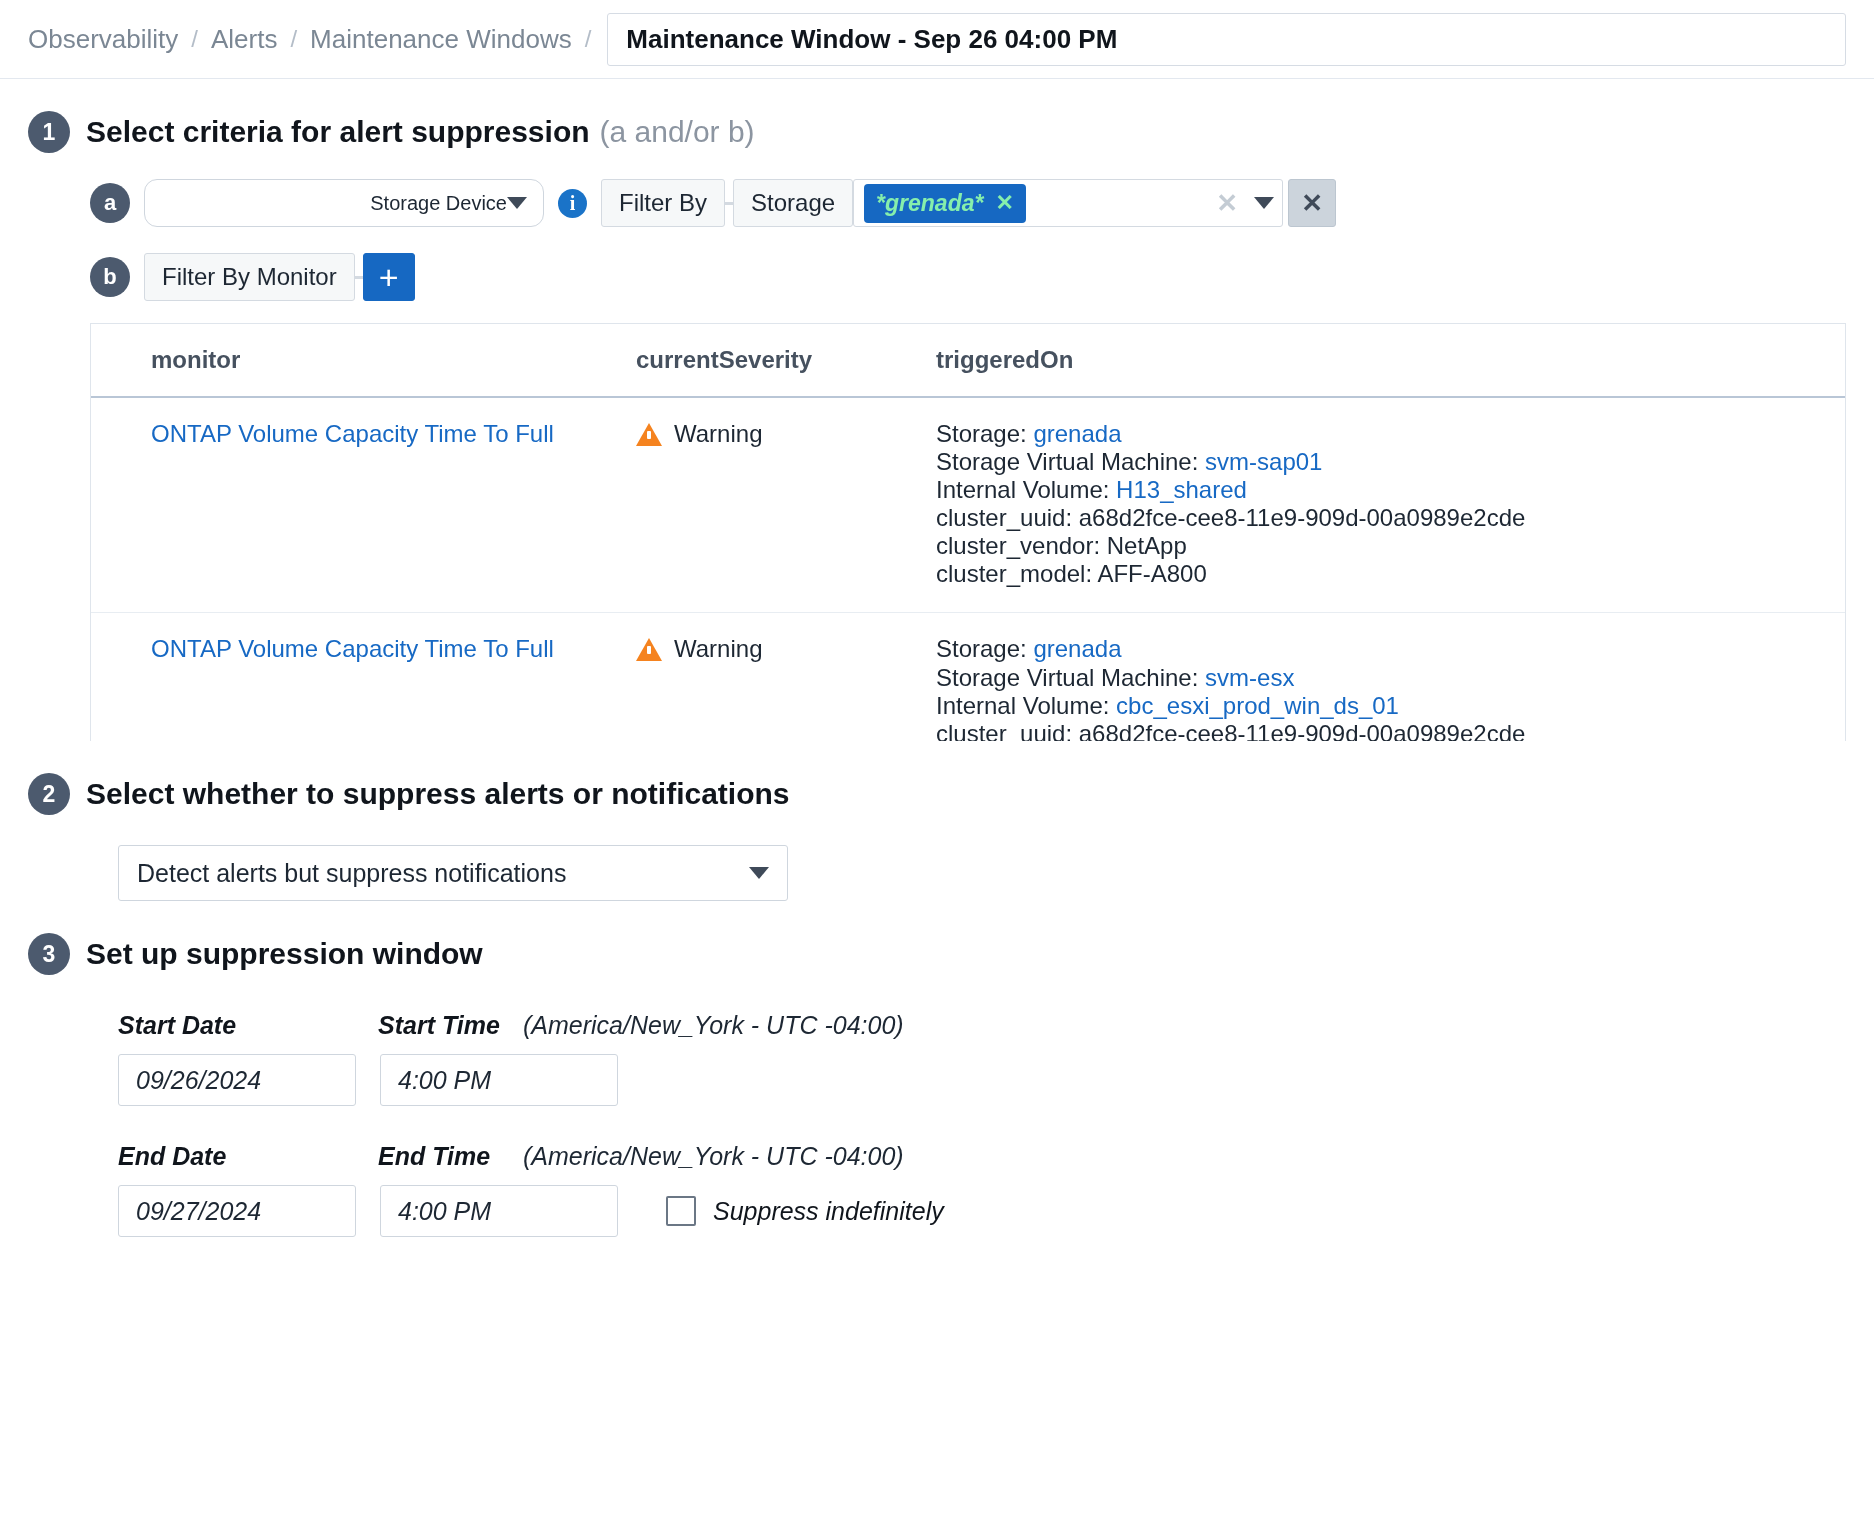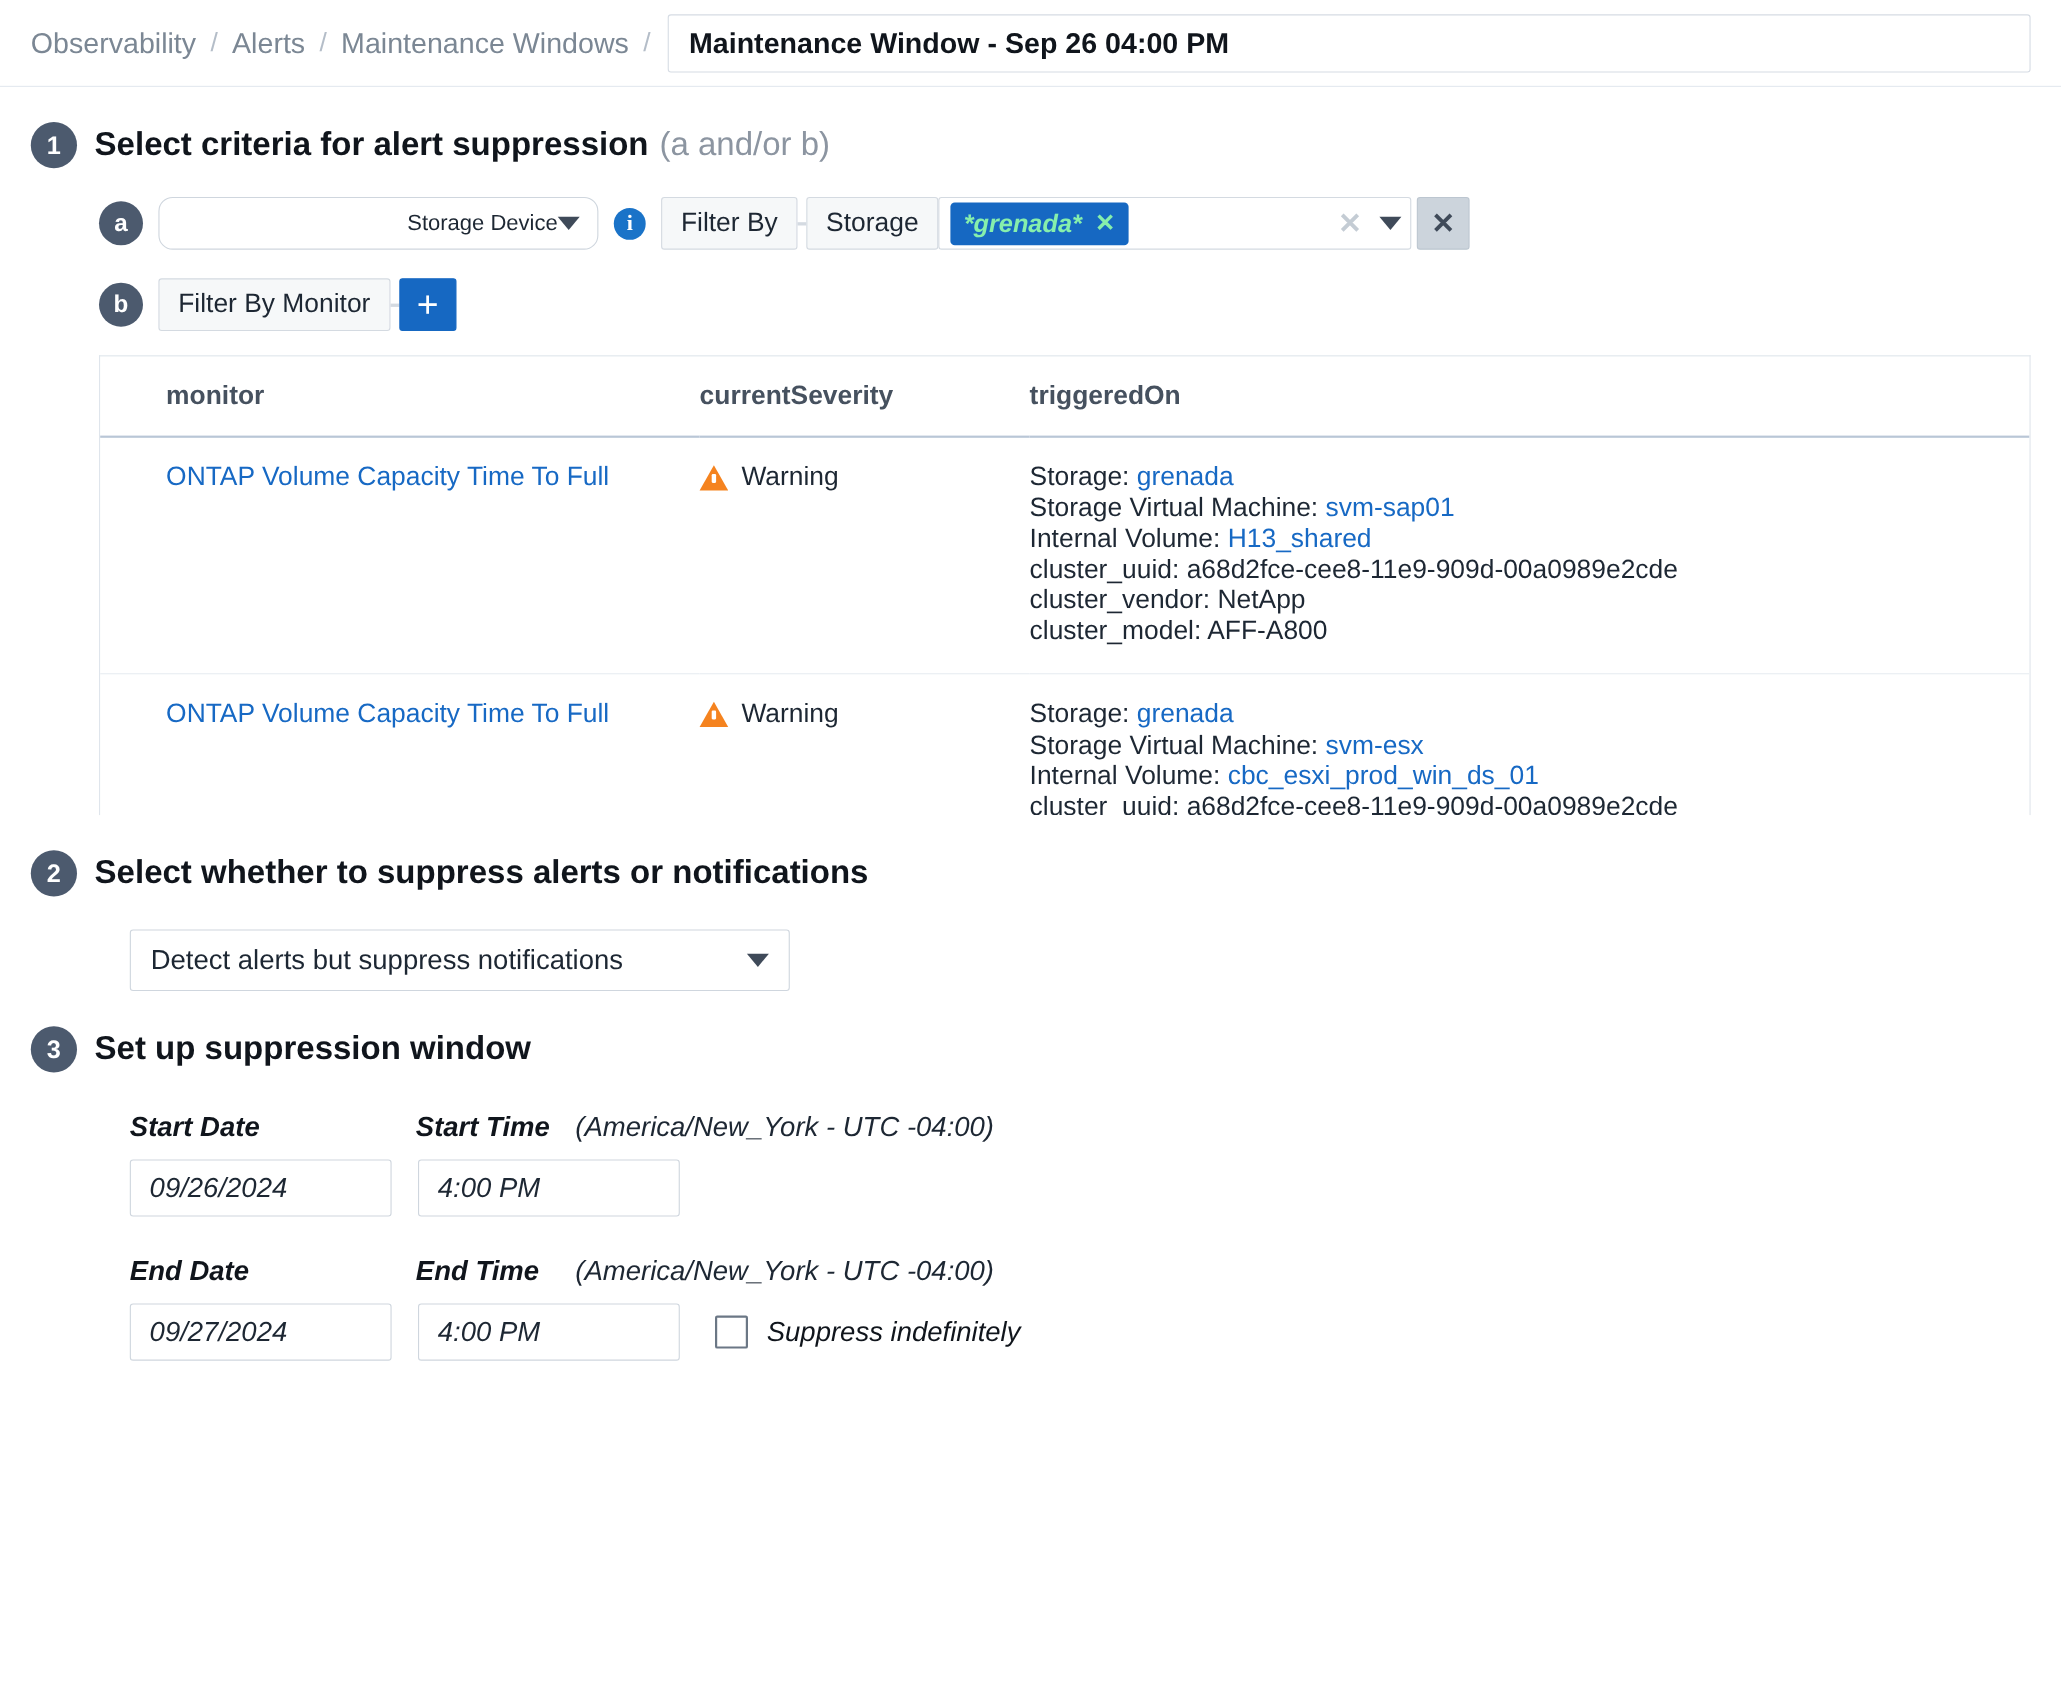--- a/index.html
+++ b/index.html
@@ -242,21 +242,21 @@
     position: absolute;
     left: -2px; top: 8px;
     width: 4px; height: 8px;
     background: #fff;
     border-radius: 1px;
   }
   .trig-line { line-height: 1.17; white-space: nowrap; }
 
   
   .sel-wide {
-    width: 600px; height: 56px;
+    width: 670px; height: 56px;
     border: 1px solid #cfd6de; border-radius: 3px; background: #fff;
     display: flex; align-items: center; justify-content: space-between;
     padding: 0 18px; font-size: 25px; color: #1d2733;
     margin-left: 90px; margin-top: 30px;
   }
 
   
   .dt-block { padding-left: 90px; font-style: italic; }
   .dt-row { margin-top: 36px; }
   .dt-labels { display: flex; align-items: baseline; }
@@ -267,21 +267,21 @@
   .lbl-time { width: 145px; }
   .tz { font-size: 25px; color: #1d2733; }
   .dt-inputs { display: flex; align-items: center; margin-top: 14px; gap: 24px; }
   .text-input {
     height: 52px; border: 1px solid #cfd6de; border-radius: 3px;
     background: #fff; display: flex; align-items: center;
     padding: 0 17px; font-size: 25px; color: #1d2733;
   }
   .in-date { width: 238px; }
   .in-time { width: 238px; }
-  .chk-wrap { display: flex; align-items: center; gap: 17px; margin-left: 8px; }
+  .chk-wrap { display: flex; align-items: center; gap: 17px; margin-left: 24px; }
   .chkbox {
     width: 30px; height: 30px;
     border: 2px solid #6b7785; border-radius: 2px; background: #fff;
     flex: none;
   }
   .chk-label { font-size: 25px; color: #10151c; }
 </style>
 </head>
 <body>
 

